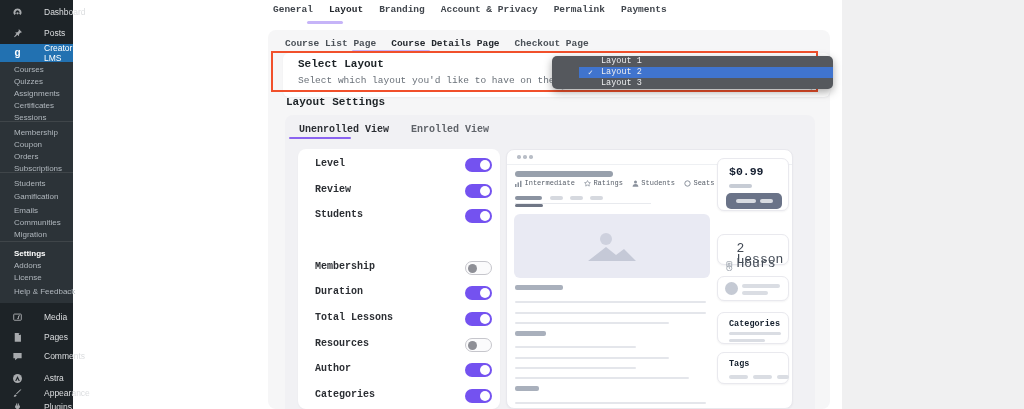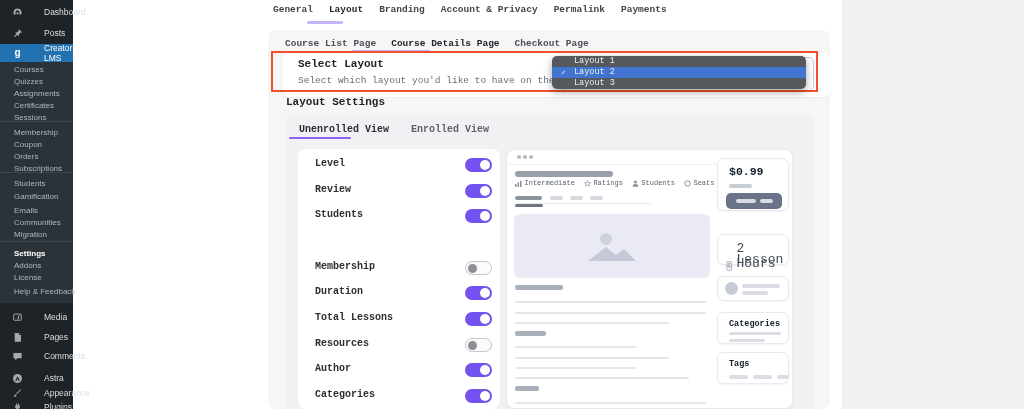--- a/index.html
+++ b/index.html
@@ -44,21 +44,21 @@
   #select-card{position:absolute;left:15px;top:23px;width:547px;height:44px;background:#fff;border-radius:6px;box-shadow:0 1px 2px rgba(16,24,40,.04);}
   #select-title{position:absolute;left:15px;top:5px;font-size:11px;font-weight:700;color:#1d2327;}
   #select-desc{position:absolute;left:15px;top:22px;font-size:9.5px;color:#697078;}
 
   
   #annotation{position:absolute;left:3px;top:21px;width:543px;height:37px;border:2px solid #f1502b;z-index:5;pointer-events:none;}
 
   
   #layout-select{position:absolute;left:292px;top:27px;width:252px;height:32px;background:#fff;border:1px solid #c8c8cd;border-radius:5px;z-index:3;}
   #dropdown{position:absolute;left:284px;top:26px;width:254px;height:33px;background:#55585d;border-radius:5px;
-    box-shadow:0 3px 8px rgba(0,0,0,.35);z-index:6;overflow:hidden;}
+    box-shadow:0 3px 8px rgba(0,0,0,.35);z-index:6;overflow:hidden;padding-left:27px;}
   .dd-row{position:relative;height:11px;line-height:11px;font-size:8.5px;color:#edeef0;padding-left:22px;cursor:pointer;white-space:nowrap;}
   .dd-row.selected{background:#4074ce;}
   .dd-check{position:absolute;left:9px;top:0;font-size:8px;}
 
   
   #ls-title{position:absolute;left:18px;top:66px;font-size:11px;font-weight:700;color:#1d2327;}
   #panel{position:absolute;left:17px;top:85px;width:530px;height:294px;background:#f1f1f4;border-radius:8px 8px 0 0;}
   #view-tabs{position:absolute;left:14px;top:9px;display:flex;gap:22px;font-size:10px;font-weight:600;color:#5f6369;}
   #view-tabs .vtab{cursor:pointer;}
   #view-tabs .vtab.active{color:#2b2e33;}

